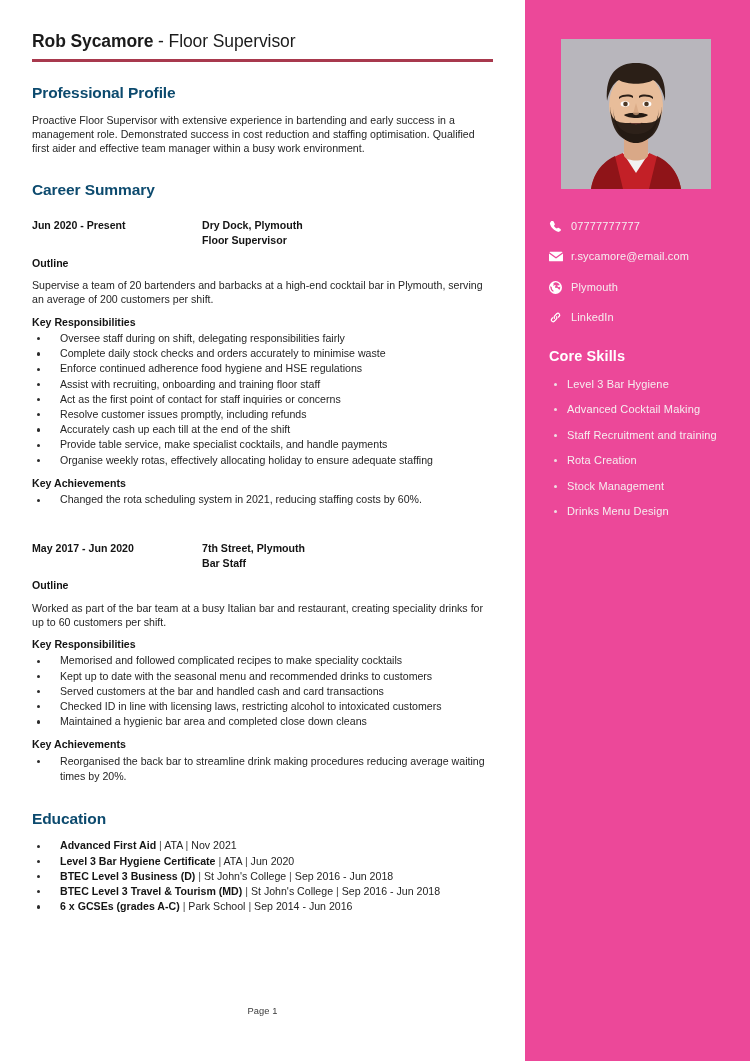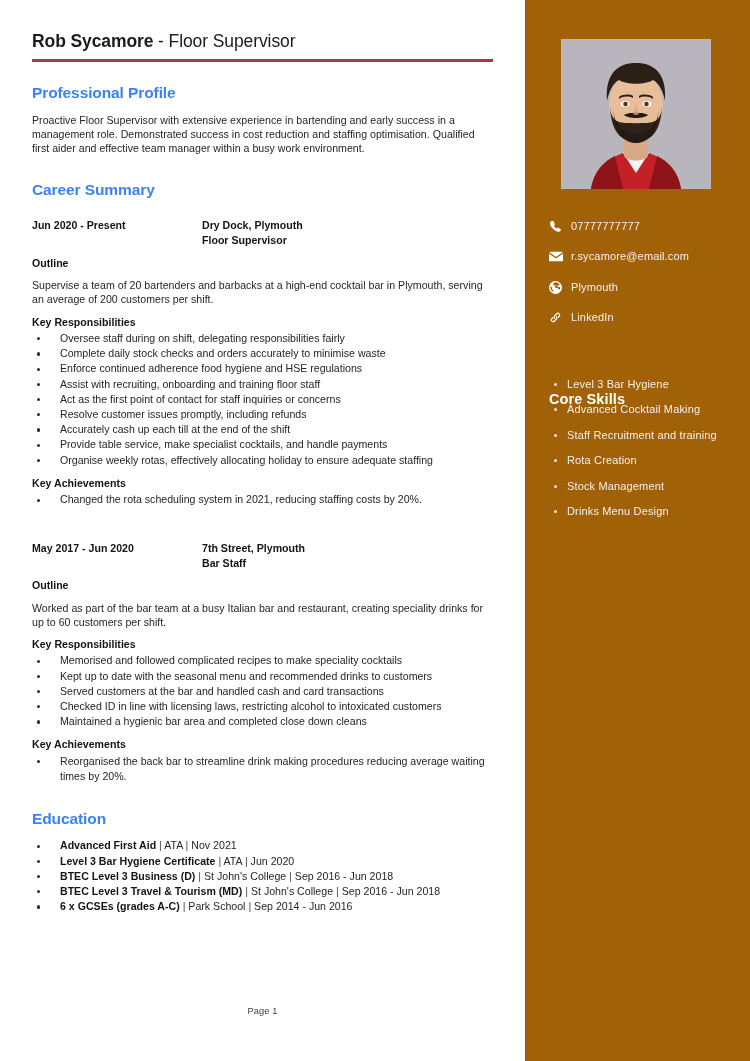--- a/index.html
+++ b/index.html
@@ -14,21 +14,21 @@
     width: 750px; height: 1061px;
     background: #ffffff;
     overflow: hidden;
   }
 
   
   .sidebar {
     position: absolute;
     top: 0; right: 0;
     width: 225px; height: 1061px;
-    background: #a16207;
+    background: #ec4899;
     color: #ffffff;
   }
   .photo-frame {
     position: absolute;
     left: 36px; top: 39px;
     width: 150px; height: 150px;
     overflow: hidden;
     background: #b9b7bd;
   }
   .photo-svg { display: block; width: 150px; height: 150px; }
@@ -61,21 +61,20 @@
     white-space: nowrap;
   }
 
   .sb-heading {
     position: absolute;
     left: 24px; top: 348px;
     font-size: 14.5px;
     font-weight: bold;
     letter-spacing: .1px;
     color: #ffffff;
-    margin-top: 43px;
   }
   .skills {
     position: absolute;
     left: 24px; top: 378px;
     width: 196px;
     list-style: none;
   }
   .skills li {
     position: relative;
     font-size: 11px;
@@ -117,21 +116,21 @@
   .rule {
     margin-top: 7px;
     height: 2.5px;
     background: #a8394d;
     width: 461px;
   }
 
   .sec-title {
     font-size: 15.5px;
     font-weight: bold;
-    color: #3b82f6;
+    color: #0c4a6e;
     letter-spacing: -.1px;
   }
   #sec-profile { margin-top: 22px; }
   #sec-career  { margin-top: 26px; }
   #sec-edu     { margin-top: 26px; }
 
   .body-text {
     font-size: 10.6px;
     line-height: 14.2px;
     color: #252525;
@@ -342,21 +341,21 @@
         <li>Enforce continued adherence food hygiene and HSE regulations</li>
         <li>Assist with recruiting, onboarding and training floor staff</li>
         <li>Act as the first point of contact for staff inquiries or concerns</li>
         <li>Resolve customer issues promptly, including refunds</li>
         <li>Accurately cash up each till at the end of the shift</li>
         <li>Provide table service, make specialist cocktails, and handle payments</li>
         <li>Organise weekly rotas, effectively allocating holiday to ensure adequate staffing</li>
       </ul>
       <div class="sub-head">Key Achievements</div>
       <ul class="bullets">
-        <li>Changed the rota scheduling system in 2021, reducing staffing costs by 20%.</li>
+        <li>Changed the rota scheduling system in 2021, reducing staffing costs by 60%.</li>
       </ul>
     </section>
 
     <section class="job" id="job-1">
       <div class="job-head">
         <div class="job-dates">May 2017 - Jun 2020</div>
         <div class="job-org">
           <span>7th Street, Plymouth</span>
           <span class="job-role">Bar Staff</span>
         </div>

